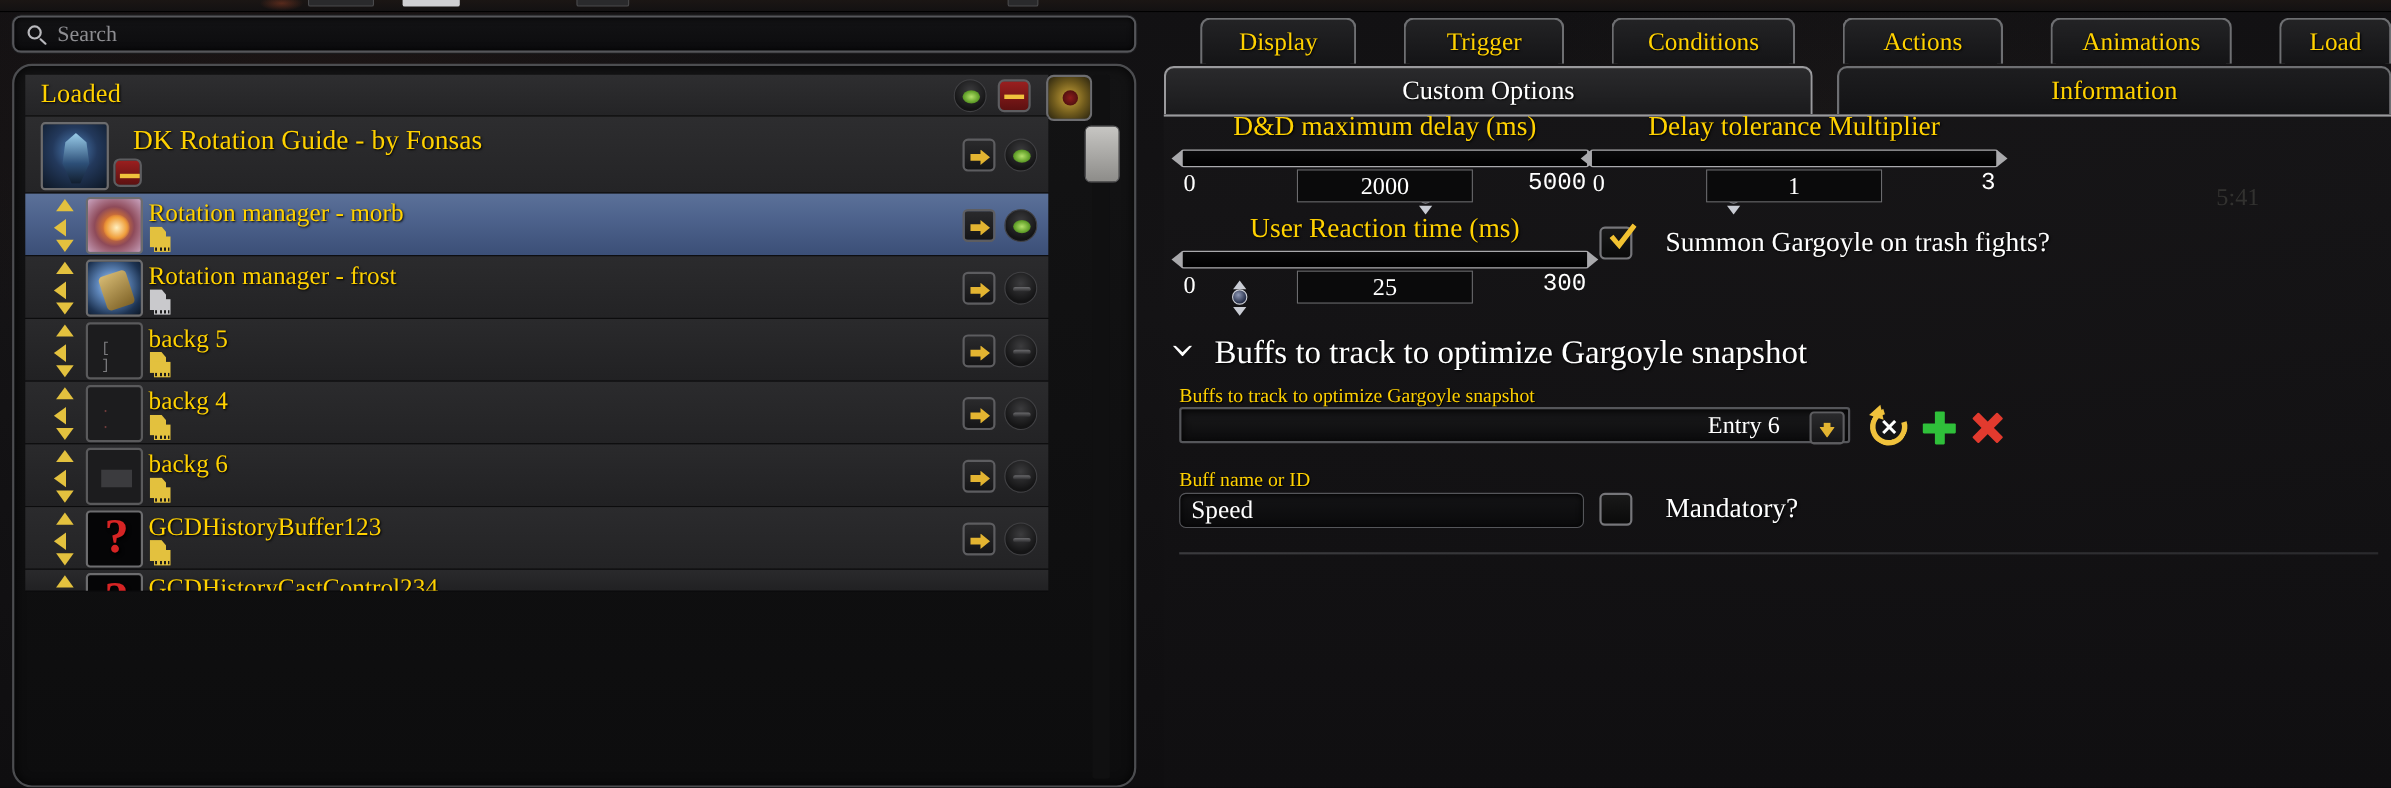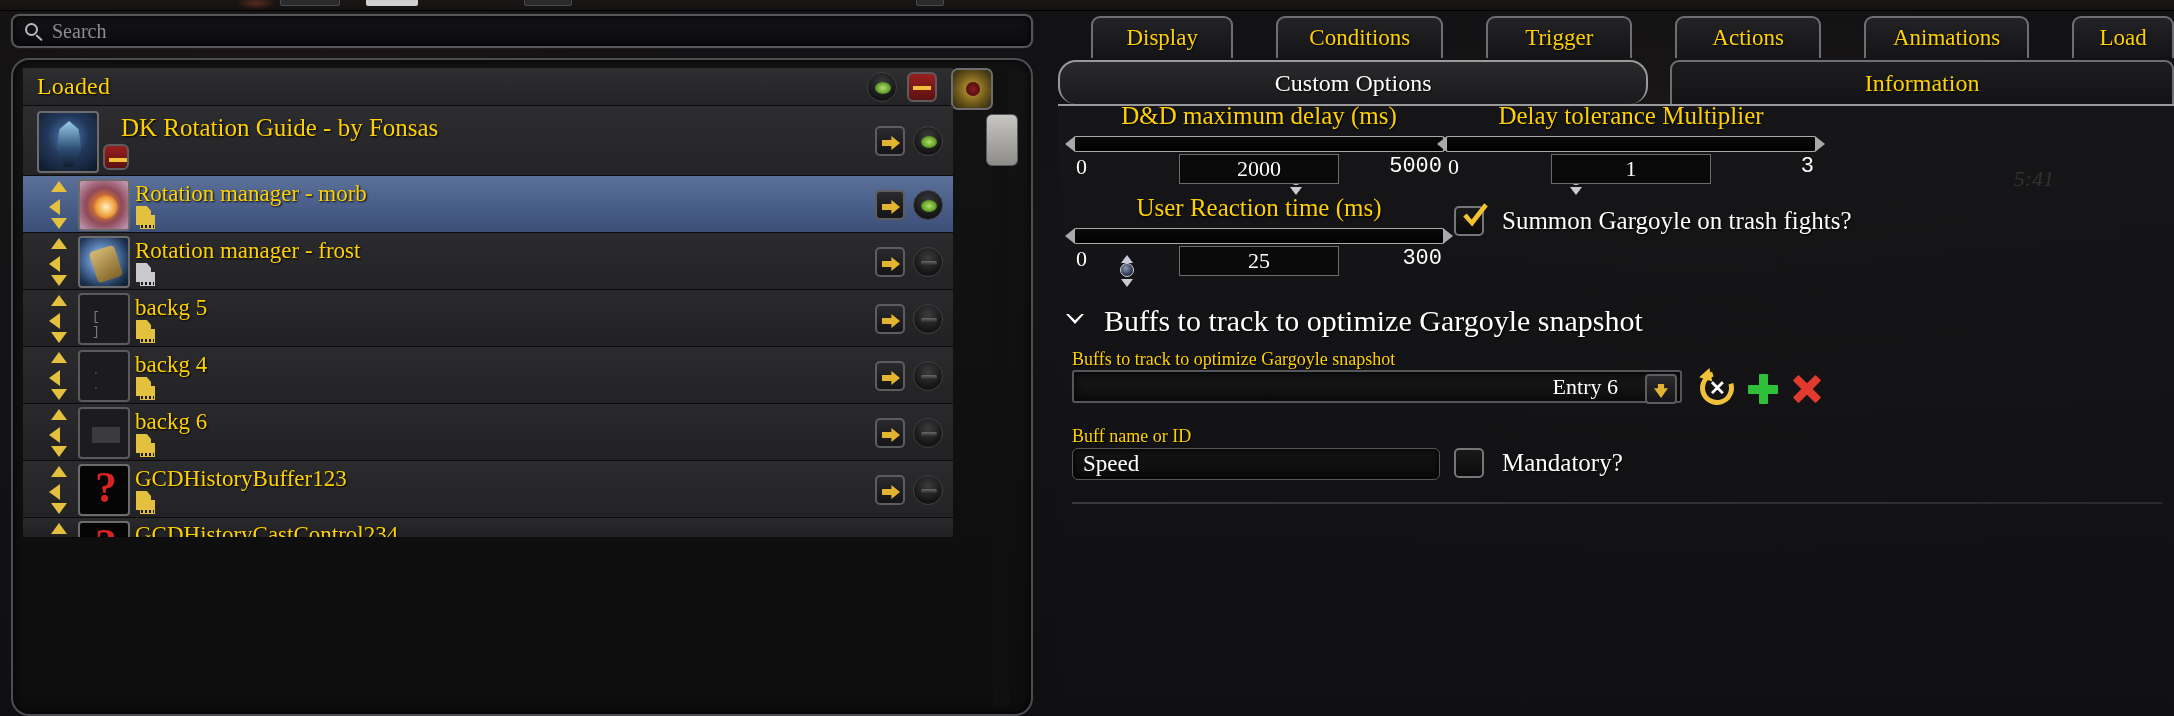--- a/index.html
+++ b/index.html
@@ -186,21 +186,21 @@
   .tab.t-animations { width:182px; }
   .tab.t-load { width:110px; }
 
   .tabrow2 { position:absolute; left:12px; top:60px; width:1116px; height:44px; display:flex; gap:22px; }
   .tab2 {
     height:44px; border:2px solid #9a9a9d; border-bottom:none;
     border-radius:9px 9px 0 0;
     display:flex; align-items:center; justify-content:center;
     font-size:24px; text-shadow:1px 1px 2px #000;
   }
-  .tab2.active { width:600px; background:linear-gradient(180deg,#2a2a2c,#1a1a1c); color:#ffffff;border-radius:18px; }
+  .tab2.active { width:600px; background:linear-gradient(180deg,#2a2a2c,#1a1a1c); color:#ffffff; }
   .tab2.inactive { width:512px; background:linear-gradient(180deg,#1d1d1f,#131315); color:#ffd100;
     border-color:#6e6f72; }
 
   .content {
     position:absolute; left:12px; top:104px; width:1116px; height:612px;
     background:linear-gradient(180deg, rgba(22,21,23,.92), rgba(16,15,17,.95));
     border-top:2px solid #9a9a9d;
   }
 
   
@@ -222,21 +222,21 @@
     border-left:6px solid transparent; border-right:6px solid transparent; }
   .sthumb .ar.t { top:0; border-bottom:8px solid #c9ccd4; }
   .sthumb .ar.b { bottom:0; border-top:8px solid #c9ccd4; }
   .slider .smin { position:absolute; left:2px; top:52px; color:#fff; font-size:22px; }
   .slider .smax { position:absolute; right:2px; top:52px; color:#fff; font-size:22px;font-family:Liberation Mono, monospace; }
   .slider .sval { position:absolute; top:52px; left:50%; transform:translateX(-50%);
     width:160px; height:30px; background:#0a0a0b; border:1px solid #6b6b6e;
     color:#fff; font-size:22px; display:flex; align-items:center; justify-content:center; }
 
   
-  .cb { position:absolute; display:flex; align-items:center; gap:18px; }
+  .cb { position:absolute; display:flex; align-items:center; gap:30px; }
   .cbbox { width:30px; height:30px; border:2px solid #76767a; border-radius:5px;
     background:linear-gradient(180deg,#191919,#0a0a0a); position:relative; flex:0 0 auto; }
   .cbbox.checked:after {
     content:""; position:absolute; left:3px; top:-6px; width:30px; height:30px;
     background:#f2c231;
     clip-path: polygon(14% 48%, 26% 38%, 42% 58%, 84% 4%, 96% 14%, 44% 82%);
     filter: drop-shadow(1px 1px 1px #000);
   }
   .cb .cblabel { color:#ffffff; font-size:25px; text-shadow:1px 1px 2px #000; white-space:nowrap; }
 
@@ -285,21 +285,21 @@
 
   .textinput { position:absolute; height:32px;
     background:linear-gradient(180deg,#141416,#0a0a0b);
     border:1px solid #55565a; border-radius:6px;
     display:flex; align-items:center; padding-left:10px;
     box-shadow: inset 0 1px 6px #000; }
   .textinput .tval { color:#ffffff; font-size:23px; }
 
   .divider { position:absolute; height:2px; background:linear-gradient(90deg,#3a3a3d,#2a2a2d); }
 
-  .ghost-time { position:absolute; color:#4a4a45; font-size:22px; opacity:.55;font-style:italic; }
+  .ghost-time { position:absolute; color:#4a4a45; font-size:22px; opacity:.55; }
 </style>
 </head>
 <body>
 
 <div class="app">
 
   <div class="topstrip">
     <div class="tglow" style="left:236px;"></div>
     <div class="tchip" style="left:280px; width:60px;"></div>
     <div class="twhite" style="left:366px; width:52px;"></div>
@@ -472,22 +472,22 @@
         <div class="track"></div>
         <div class="thumbv"></div>
       </div>
     </div>
   </div>
 
   <div class="right">
 
     <div class="tabrow">
       <div class="tab t-display">Display</div>
+      <div class="tab t-trigger">Trigger</div>
       <div class="tab t-conditions">Conditions</div>
-      <div class="tab t-trigger">Trigger</div>
       <div class="tab t-actions">Actions</div>
       <div class="tab t-animations">Animations</div>
       <div class="tab t-load">Load</div>
     </div>
 
     <div class="tabrow2">
       <div class="tab2 active">Custom Options</div>
       <div class="tab2 inactive">Information</div>
     </div>
 

